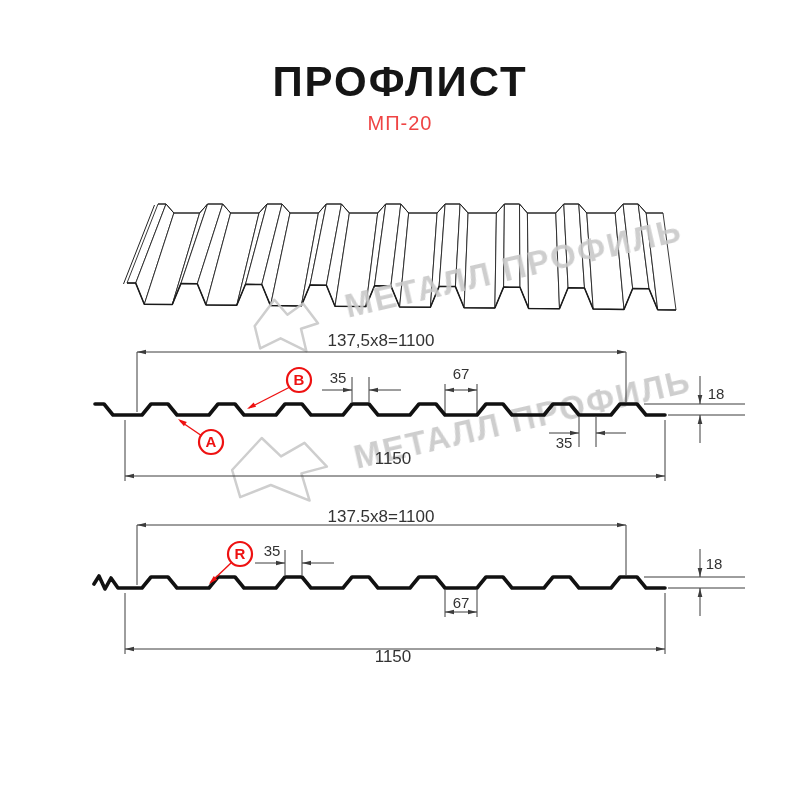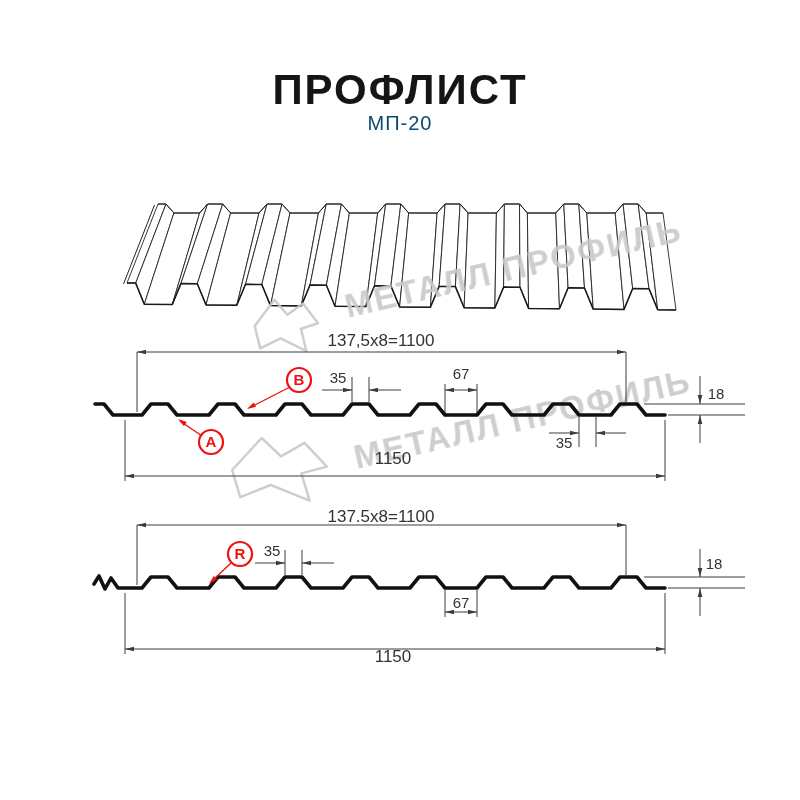--- a/index.html
+++ b/index.html
@@ -1,21 +1,21 @@
 <!DOCTYPE html>
 <html><head>
 <meta charset="utf-8">
 <style>
   html,body{margin:0;padding:0;background:#ffffff;}
   .page{position:relative;width:800px;height:800px;background:#ffffff;overflow:hidden;
         font-family:"Liberation Sans",sans-serif;}
-  .title{position:absolute;top:66px;left:0;width:800px;text-align:center;
+  .title{position:absolute;top:58px;left:0;width:800px;text-align:center;
          font-size:42px;font-weight:700;letter-spacing:2px;color:#151515;}
   .subtitle{position:absolute;top:112px;left:0;width:800px;text-align:center;
-         font-size:20px;font-weight:500;letter-spacing:1px;color:#0c4a6e;}
+         font-size:20px;font-weight:500;letter-spacing:1px;color:#ef4444;}
   .footer{position:absolute;top:706px;left:0;width:800px;text-align:center;
          font-size:19px;font-weight:600;letter-spacing:1.5px;color:#3d3d3d;}
   svg{position:absolute;left:0;top:0;}
   .dimtxt{font-family:"Liberation Sans",sans-serif;font-size:15px;fill:#333;}
   .dimtxt-big{font-family:"Liberation Sans",sans-serif;font-size:17px;fill:#333;}
   .marker-letter{font-family:"Liberation Sans",sans-serif;font-size:15px;font-weight:700;}
   .wm-text{font-family:"Liberation Sans",sans-serif;font-size:33px;font-weight:700;letter-spacing:2px;}
 </style>
 </head>
 <body>

